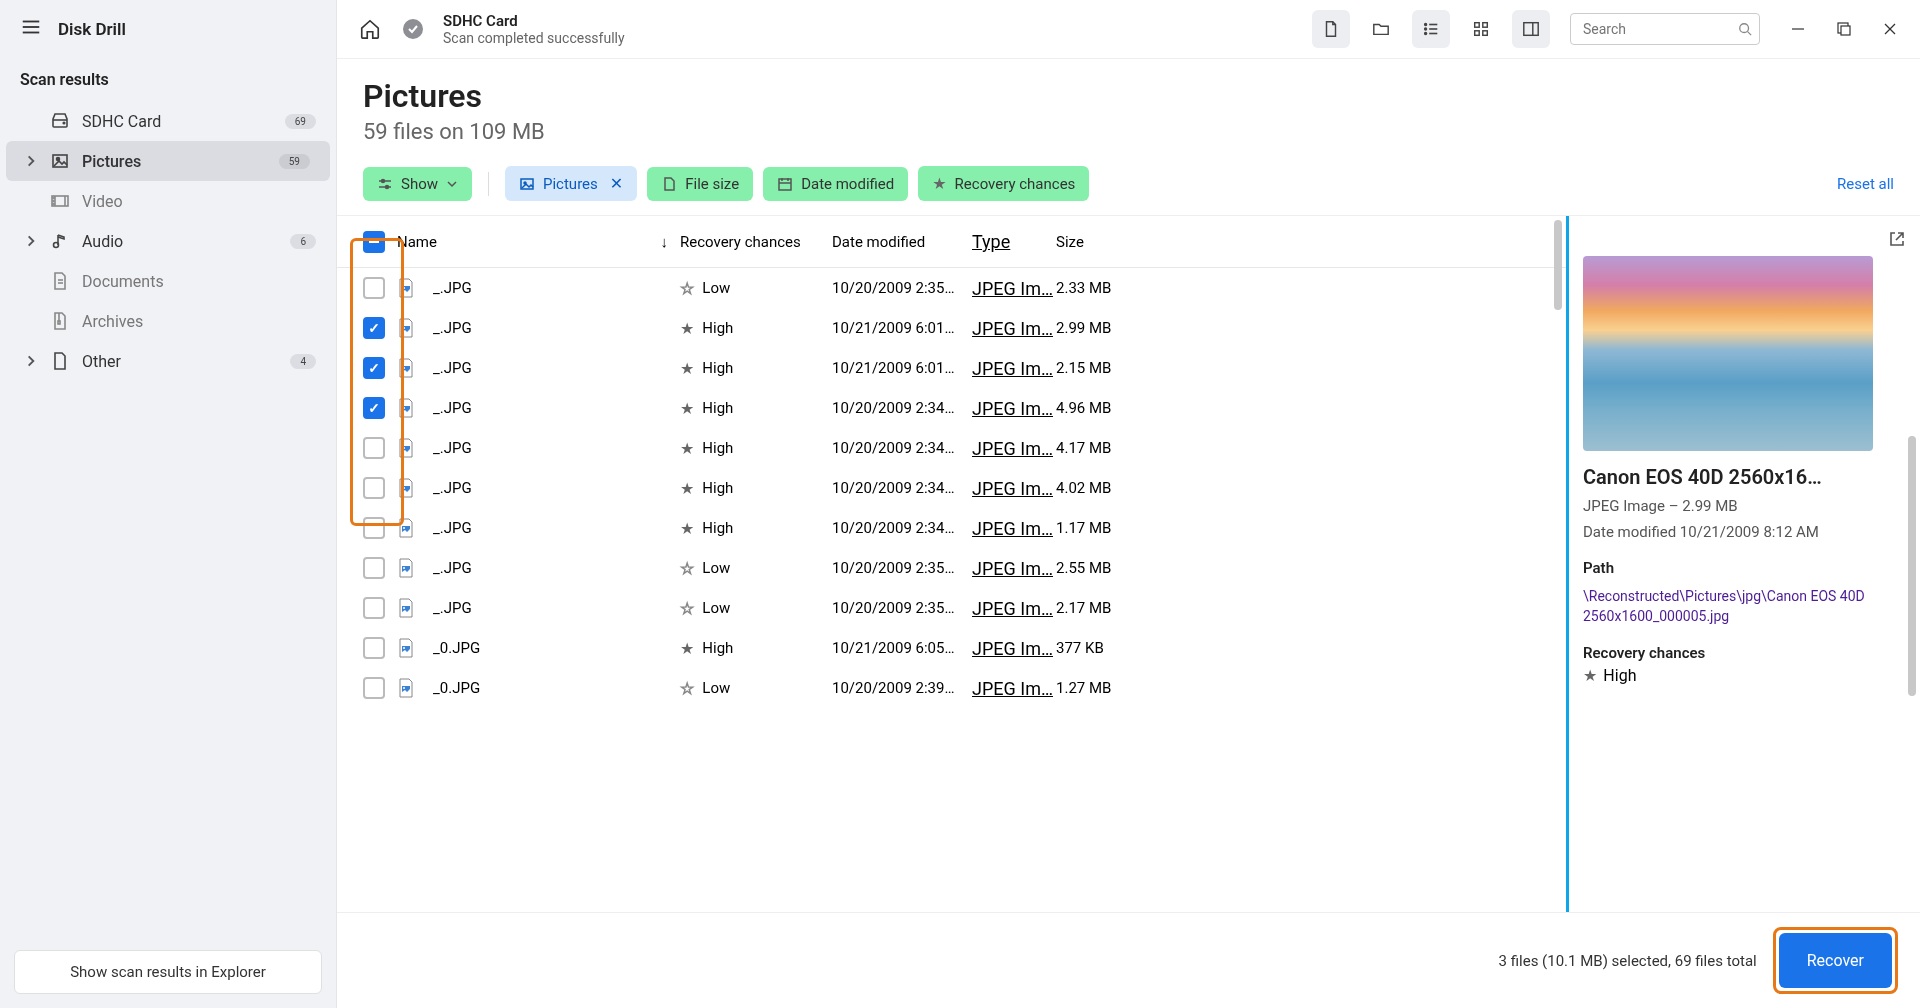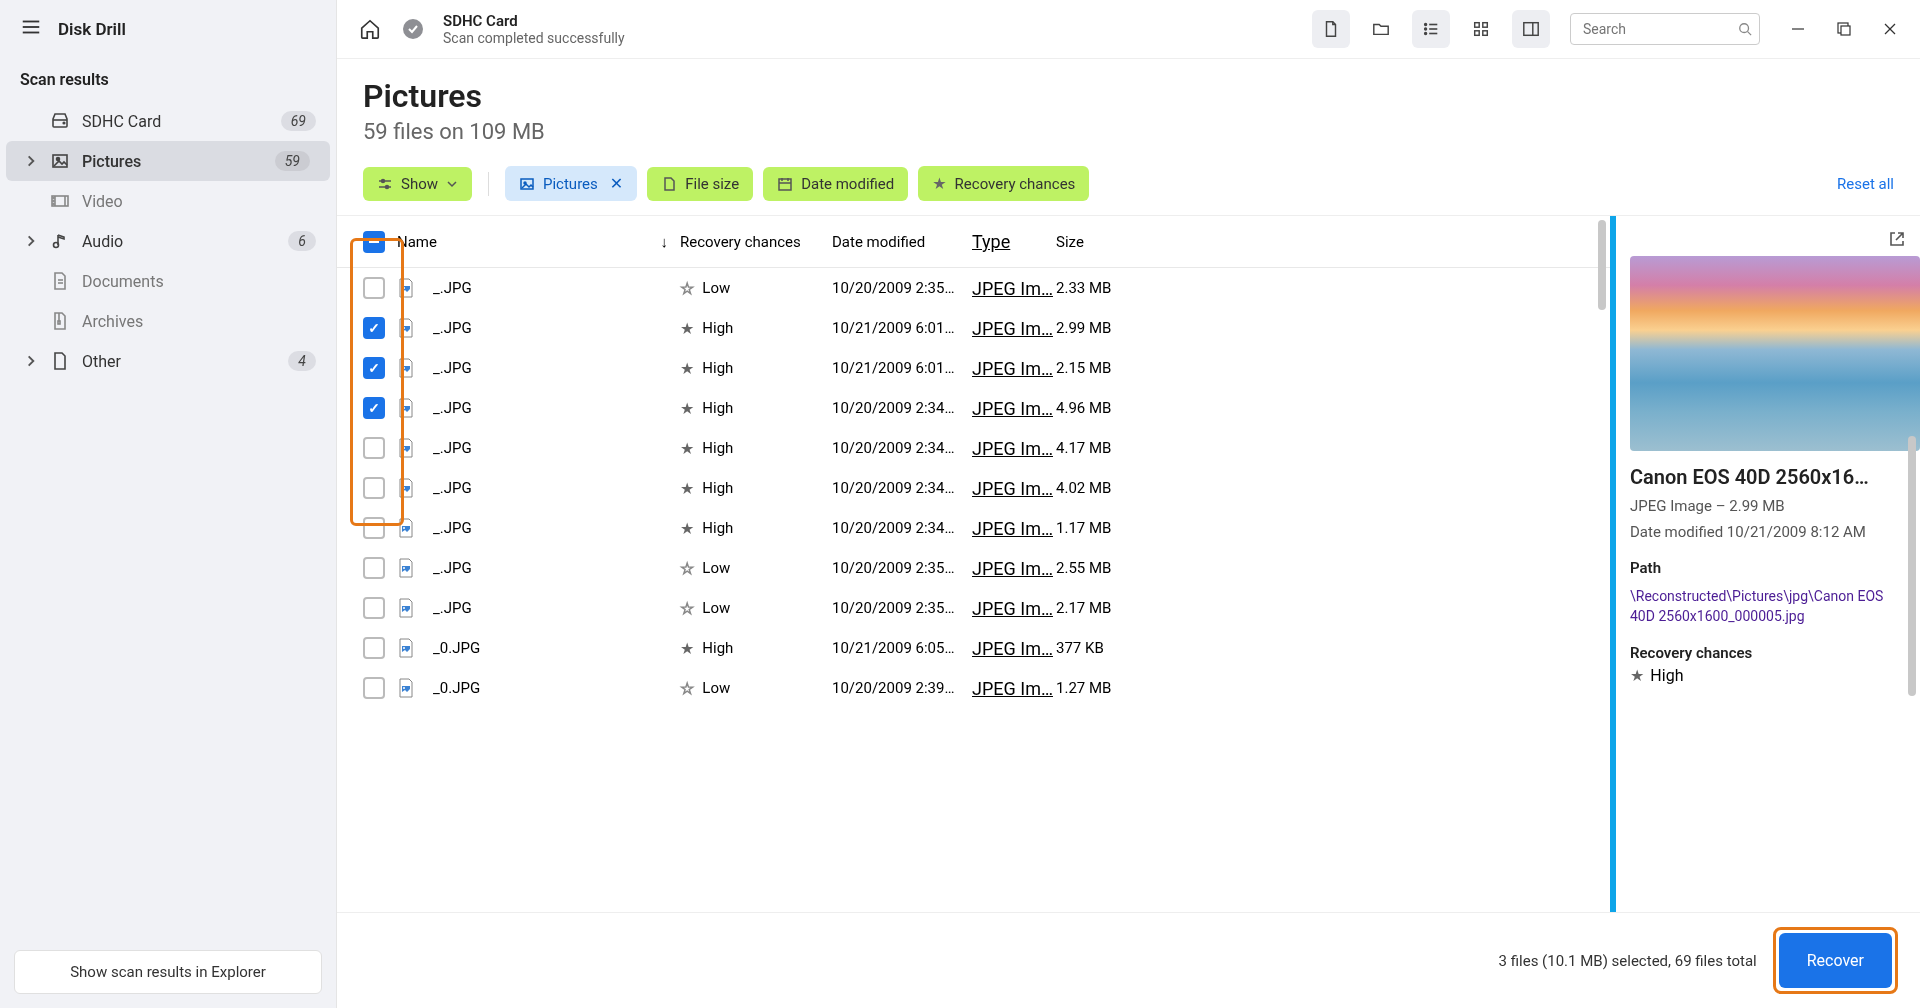--- a/index.html
+++ b/index.html
@@ -14,21 +14,21 @@
 .dashboard-row span { font-size: 16px; color: #222; }
 .section-label { font-size: 16px; font-weight: 600; color: #222; padding: 12px 20px; }
 .nav-item { display: flex; align-items: center; padding: 10px 20px 10px 24px; gap: 12px; cursor: pointer; position: relative; }
 .nav-item.active { background: #dadce2; border-radius: 6px; margin: 0 6px; padding-left: 18px; }
 .nav-item .chev { width: 14px; height: 14px; flex-shrink: 0; }
 .nav-item .chev-spacer { width: 14px; flex-shrink: 0; }
 .nav-item .icon-slot { width: 20px; height: 20px; display: flex; align-items: center; justify-content: center; flex-shrink: 0; }
 .nav-item .label { font-size: 16px; color: #333; flex: 1; }
 .nav-item.dim .label { color: #777; }
 .nav-item.active .label { font-weight: 500; }
-.nav-item .badge { background: #dcdde3; border-radius: 12px; padding: 2px 10px; font-size: 14px; color: #444; font-style: italic; }
+.nav-item .badge { background: #dcdde3; border-radius: 12px; padding: 2px 10px; font-size: 10px; color: #444; }
 .nav-item.active .badge { background: #cbccd2; }
 .sidebar-footer { margin-top: auto; padding: 14px; }
 .explorer-btn { width: 100%; padding: 12px; background: #fff; border: 1px solid #e0e0e0; border-radius: 6px; font-size: 15px; color: #333; cursor: pointer; }
 .main { flex: 1; display: flex; flex-direction: column; min-width: 0; }
 .topbar { display: flex; align-items: center; padding: 10px 22px; gap: 12px; border-bottom: 1px solid #eee; }
 .home-icon { width: 22px; height: 22px; cursor: pointer; }
 .check-badge { width: 20px; height: 20px; background: #8e8f94; border-radius: 50%; display: flex; align-items: center; justify-content: center; margin-left: 10px; }
 .check-badge svg { width: 12px; height: 12px; }
 .scan-info { margin-left: 8px; }
 .scan-info .t1 { font-size: 15px; font-weight: 600; color: #222; }
@@ -38,21 +38,21 @@
 .ticon.active { background: #edeef2; }
 .ticon svg { width: 18px; height: 18px; stroke: #444; }
 .search-box { position: relative; margin-left: 8px; }
 .search-box input { width: 190px; padding: 7px 30px 7px 12px; border: 1px solid #ccc; border-radius: 4px; font-size: 14px; }
 .search-box svg { position: absolute; right: 8px; top: 50%; transform: translateY(-50%); width: 14px; height: 14px; }
 .wicon { width: 16px; height: 16px; margin-left: 18px; cursor: pointer; }
 .content-header { padding: 18px 26px 8px; }
 .content-header h1 { font-size: 32px; font-weight: 600; color: #222; }
 .content-header .sub { font-size: 22px; color: #666; margin-top: 4px; }
 .filters-row { display: flex; align-items: center; padding: 14px 26px; gap: 10px; }
-.fbtn { display: flex; align-items: center; gap: 8px; padding: 8px 14px; background: #bef264; border: none; border-radius: 6px; font-size: 15px; color: #333; cursor: pointer; }
+.fbtn { display: flex; align-items: center; gap: 8px; padding: 8px 14px; background: #86efac; border: none; border-radius: 6px; font-size: 15px; color: #333; cursor: pointer; }
 .fbtn svg { width: 16px; height: 16px; }
 .fbtn.active-filter { background: #d5e8fb; color: #0a5cbf; }
 .fbtn.active-filter svg { stroke: #0a5cbf; }
 .fbtn .close-x { font-size: 16px; margin-left: 4px; }
 .fsep { width: 1px; height: 24px; background: #ddd; margin: 0 6px; }
 .reset-link { margin-left: auto; color: #1a73e8; font-size: 15px; cursor: pointer; }
 .table-area { flex: 1; display: flex; border-top: 1px solid #eee; overflow: hidden; }
 .table-wrap { flex: 1; position: relative; overflow: hidden; }
 .thead { display: flex; align-items: center; height: 52px; border-bottom: 1px solid #e8e8e8; padding-left: 14px; }
 .highlight-box { position: absolute; left: 350px; top: 238px; width: 54px; height: 288px; border: 3px solid #e67817; border-radius: 6px; z-index: 5; pointer-events: none; }
@@ -68,21 +68,21 @@
 .trow { display: flex; align-items: center; height: 40px; padding-left: 14px; }
 .checkbox { width: 22px; height: 22px; border: 2px solid #bbb; border-radius: 4px; cursor: pointer; }
 .checkbox.checked { background: #1a73e8; border-color: #1a73e8; display: flex; align-items: center; justify-content: center; }
 .checkbox.checked::after { content: "✓"; color: #fff; font-size: 14px; font-weight: bold; }
 .file-icon { width: 18px; height: 20px; margin-right: 10px; display: inline-flex; align-items: center; justify-content: center; }
 .rec-cell { display: flex; align-items: center; gap: 8px; }
 .star { font-size: 16px; }
 .star.high { color: #666; }
 .star.low { color: transparent; -webkit-text-stroke: 1px #888; }
 .tscroll { position: absolute; right: 4px; top: 4px; width: 8px; height: 90px; background: #c8c8c8; border-radius: 4px; }
-.preview { width: 310px; border-left: 6px solid #0ea5e9; padding: 14px 0 0 14px; display: flex; flex-direction: column; position: relative; }
+.preview { width: 354px; border-left: 3px solid #0ea5e9; padding: 14px 0 0 14px; display: flex; flex-direction: column; position: relative; }
 .preview .popout { position: absolute; top: 14px; right: 14px; cursor: pointer; }
 .preview-img { width: 290px; height: 195px; border-radius: 4px; background: linear-gradient(180deg, #b89bd4 0%, #d47fa8 15%, #f0a860 28%, #fad090 38%, #8fb8d4 48%, #5a9fc7 65%, #7ab0cc 80%, #9cbfd0 100%); margin-top: 26px; }
 .preview-body { padding: 14px 14px 0 0; overflow: hidden; }
 .preview-body h2 { font-size: 20px; font-weight: 600; color: #222; }
 .preview-body .meta { font-size: 15px; color: #555; margin-top: 8px; }
 .preview-body .plabel { font-size: 15px; font-weight: 600; color: #222; margin-top: 18px; }
 .preview-body .pval { font-size: 14px; color: #4c1d95; margin-top: 10px; line-height: 1.4; }
 .preview-body .recch { display: flex; align-items: center; gap: 6px; margin-top: 4px; }
 .pscroll { position: absolute; right: 4px; top: 220px; width: 8px; height: 260px; background: #c8c8c8; border-radius: 4px; }
 .footer { display: flex; align-items: center; padding: 14px 22px; border-top: 1px solid #eee; }

